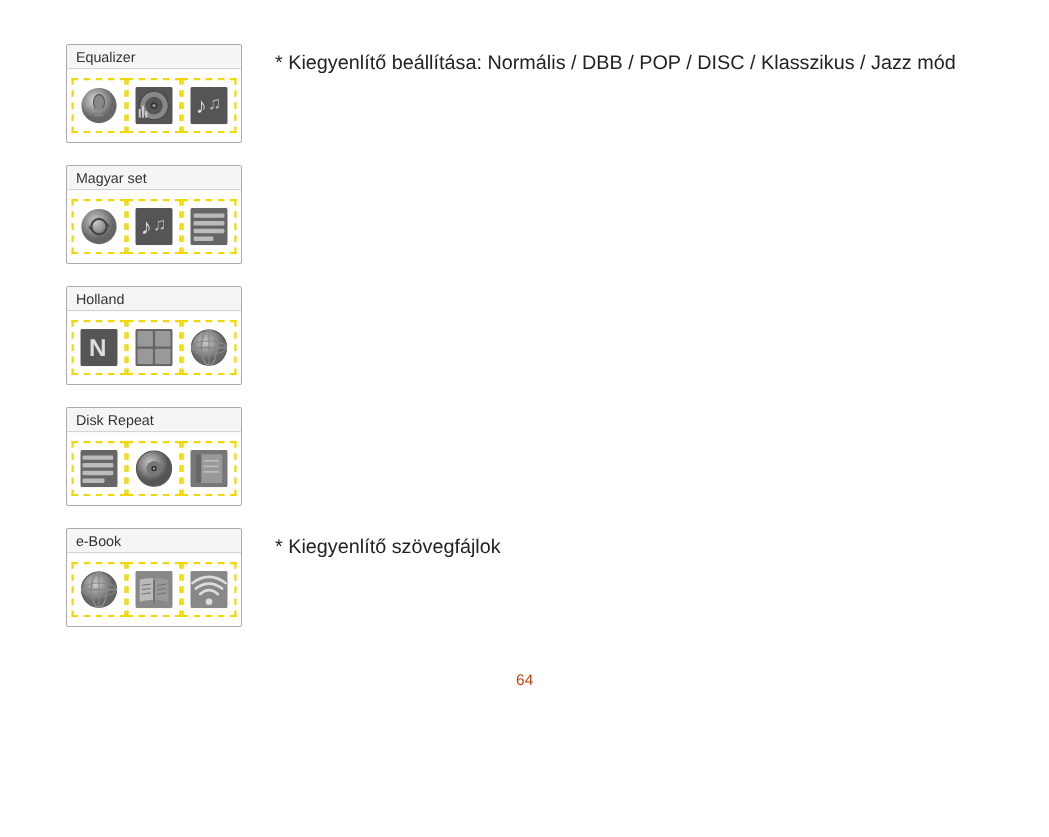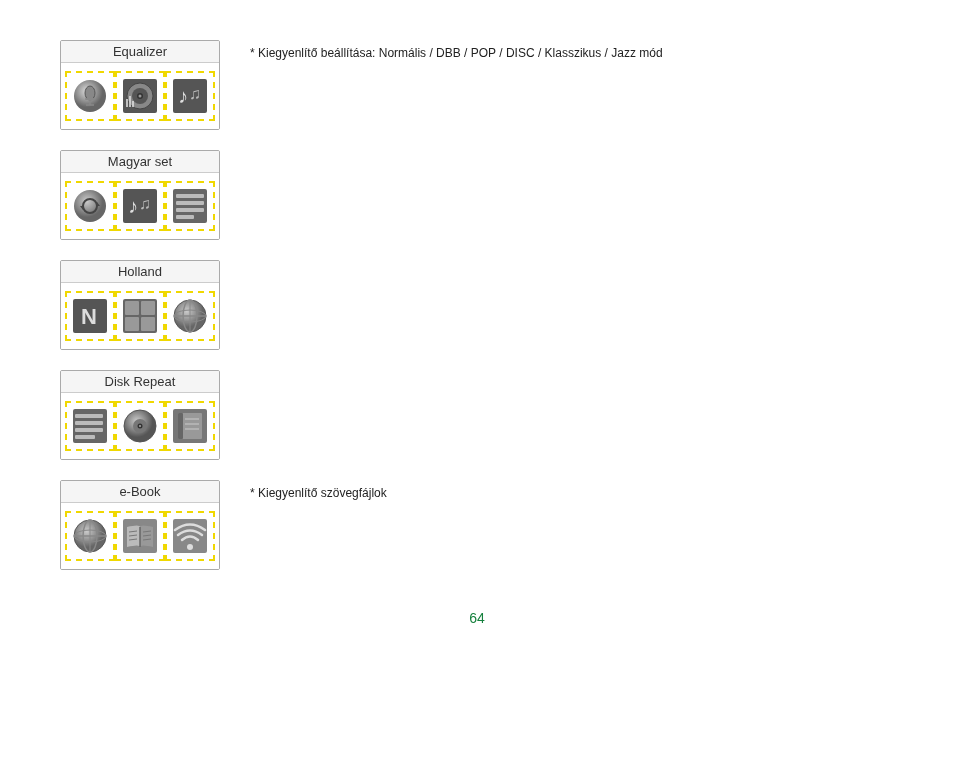--- a/index.html
+++ b/index.html
@@ -31,21 +31,21 @@
       max-width: 160px;
       border: 1.5px solid #aaa;
       border-radius: 2px;
       overflow: hidden;
       flex-shrink: 0;
     }
 
     .feature-label {
       background: #f5f5f5;
       border-bottom: 1px solid #ccc;
-      text-align: center;
+      text-align: left;
       padding: 3px 8px;
       font-size: 13px;
       color: #333;
     }
 
     .icons-area {
       display: flex;
       align-items: center;
       justify-content: space-around;
       padding: 8px 4px;
@@ -68,28 +68,28 @@
       justify-content: center;
     }
 
     
     svg { display: block; }
 
     .description-text {
       flex: 1;
       padding-top: 4px;
       line-height: 1.55;
-      font-size: 12px;
+      font-size: 18px;
     }
 
     .page-number {
       text-align: center;
       margin-top: 20px;
       font-size: 14px;
-      color: #15803d;
+      color: #c2410c;
     }
   </style>
 </head>
 <body>
 
 <div class="page-container">
 
   <div class="row">
     <div class="feature-box">
       <div class="feature-label">Equalizer</div>

